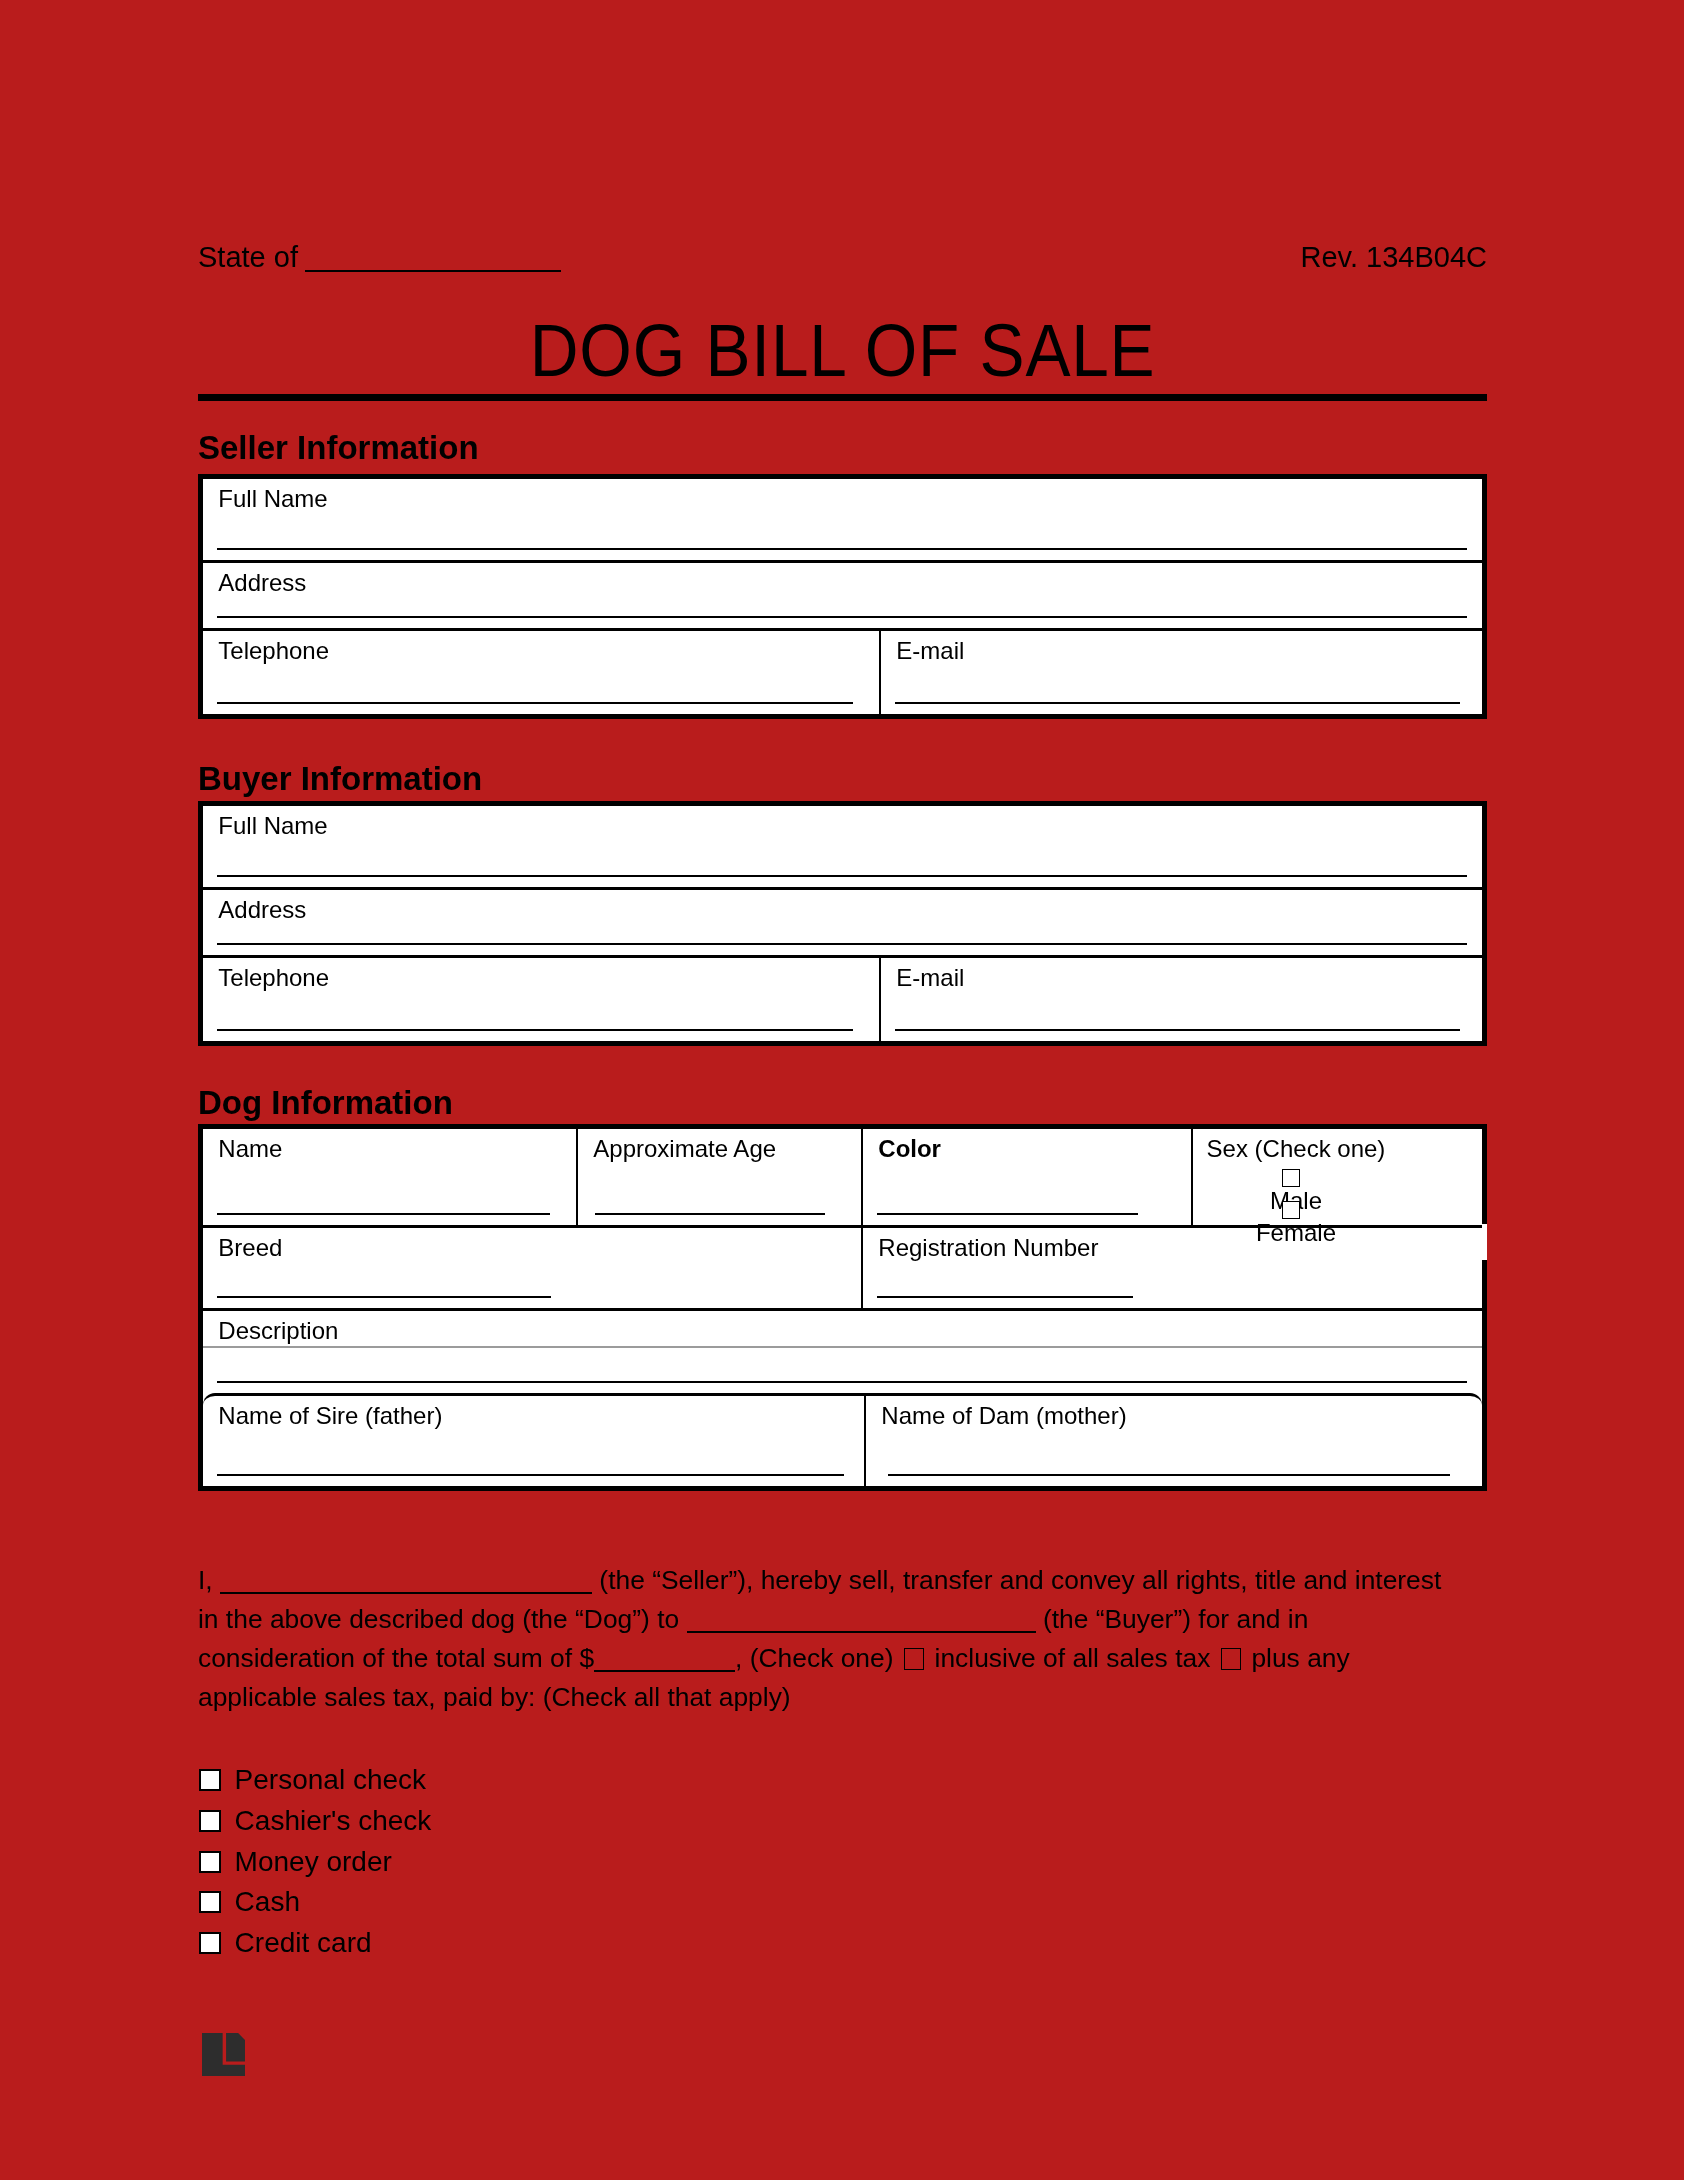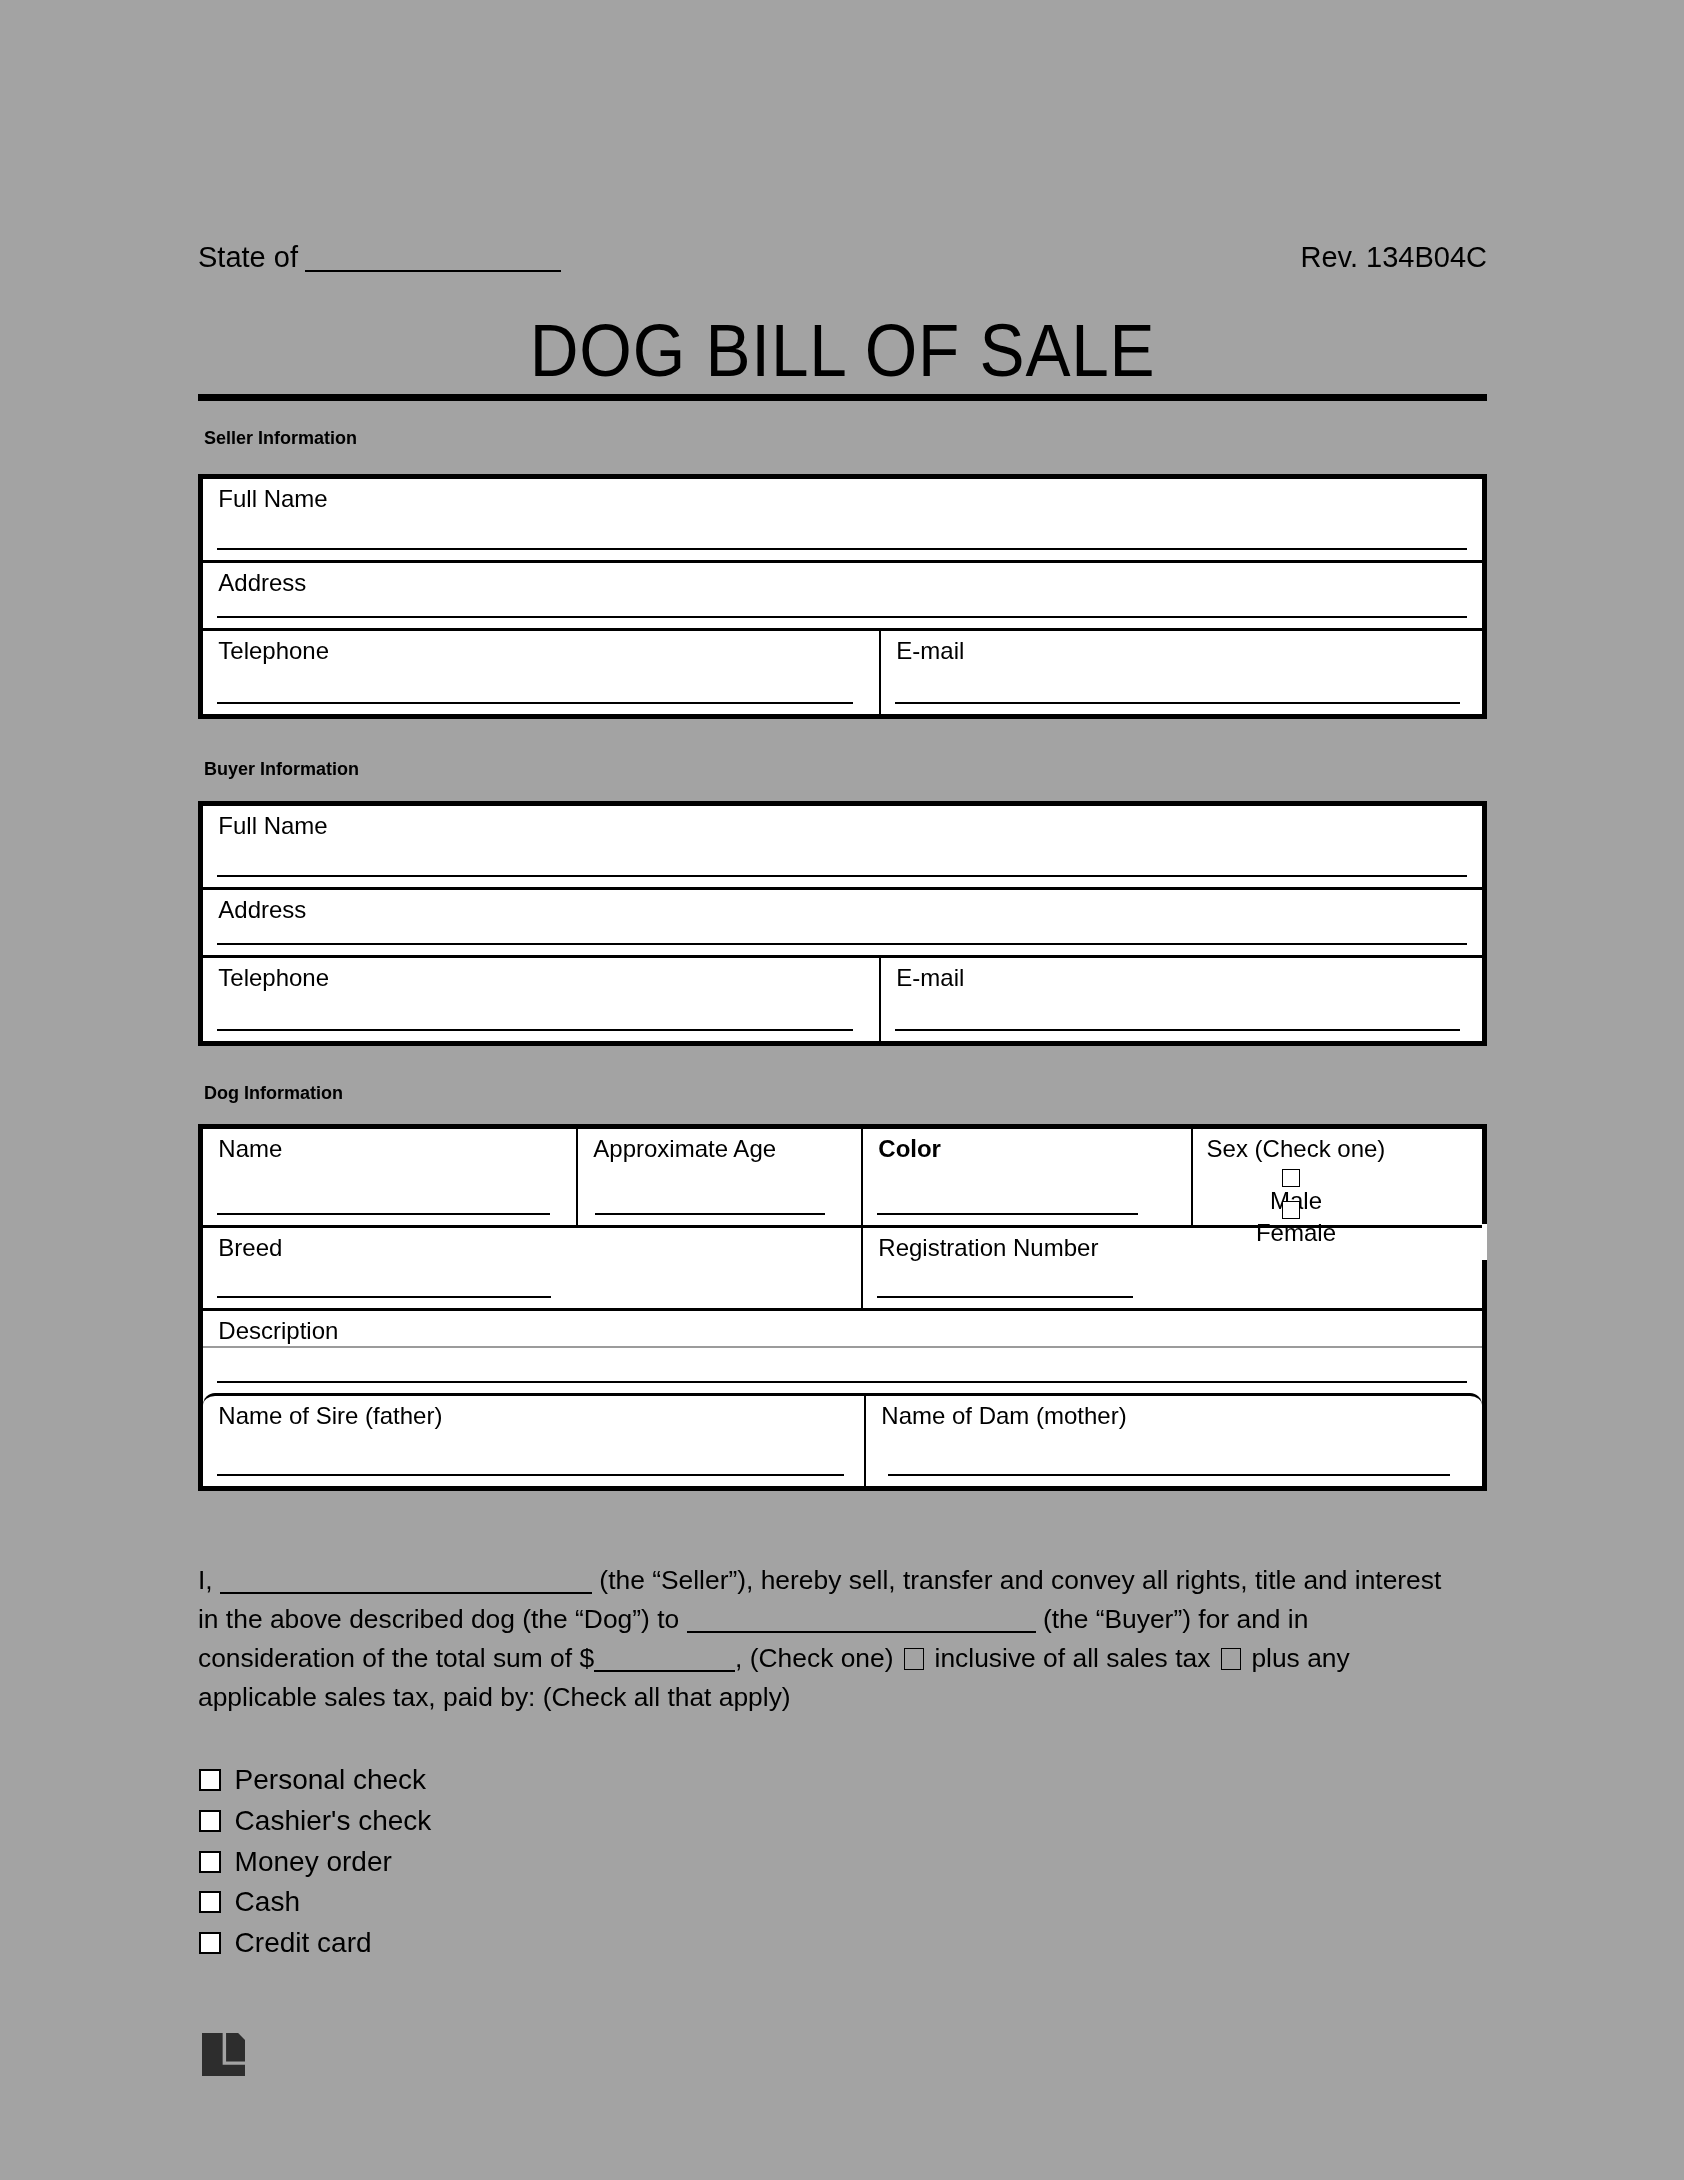--- a/index.html
+++ b/index.html
@@ -1,18 +1,18 @@
 <!DOCTYPE html>
 <html style="font-size:13.6px"><head>
 <meta charset="utf-8">
 <style>
   html,body { margin:0; padding:0; background:#e8e8e8; }
   .page {
     position:relative; width:1685px; height:2181px; margin:0 auto;
-    background:#a3a3a3; color:#000;
+    background:#b91c1c; color:#000;
     font-family:"Liberation Sans", sans-serif;
     overflow:hidden;
   }
   
   .hdr {
     position:absolute; top:240px; left:198px; width:1289px;
     display:flex; justify-content:space-between;
     font-size:29px; line-height:1.2;
   }
   .hblank {
@@ -21,21 +21,21 @@
   }
   
   .title {
     position:absolute; top:313px; left:198px; width:1289px;
     text-align:center; font-size:75px; font-weight:normal; line-height:1;
     white-space:nowrap;
   }
   .condense { display:inline-block; transform:scaleX(0.9); transform-origin:center; letter-spacing:0.9px; }
   .rule { position:absolute; top:394px; left:198px; width:1289px; height:6.8px; background:#000; }
   
-  .sec-h { position:absolute; left:204px; font-size:18px; font-weight:bold; line-height:1.2; }
+  .sec-h { position:absolute; left:198px; font-size:33px; font-weight:bold; line-height:1.2; }
   
   .tbl {
     position:absolute; left:198px; width:1289px;
     border:5.1px solid #000; box-sizing:border-box; background:#fff;
   }
   .trow { display:flex; border-top:3.4px solid #000; position:relative; }
   .trow.first { border-top:none; }
   .tcell { position:relative; border-left:2.6px solid #000; box-sizing:border-box; flex:1 1 auto;padding-left:28px; }
   .tcell.nolb { border-left:none; }
   .lbl { position:absolute; top:6px; left:15.3px; font-size:24px; white-space:nowrap; }

